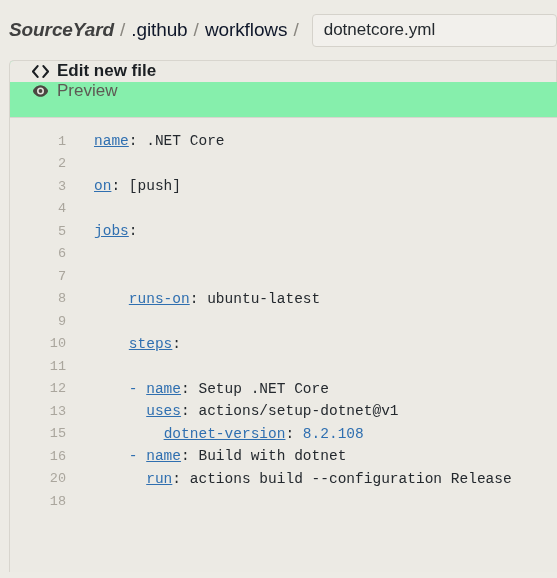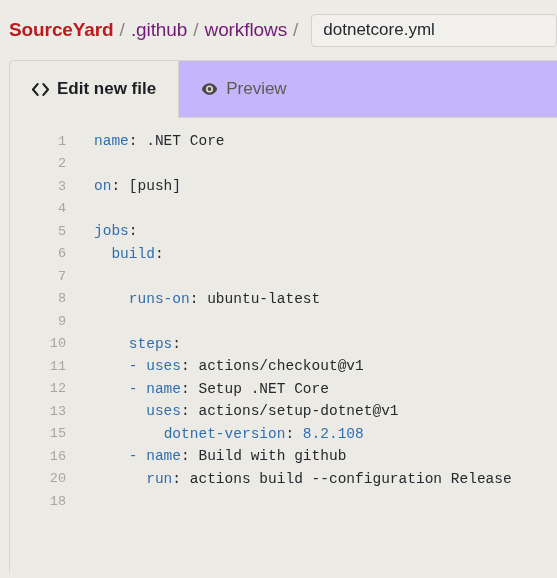--- a/index.html
+++ b/index.html
@@ -18,26 +18,26 @@
   
   #breadcrumb-bar {
     height: 60px;
     display: flex;
     align-items: center;
     padding-left: 9px;
     box-sizing: border-box;
   }
   .crumb-link {
     font-size: 19px;
-    color: #701a75;
+    color: #0f172a;
     text-decoration: none;
     white-space: nowrap;
     letter-spacing: -0.1px;
   }
-  .crumb-link.repo { font-weight: bold; color: #b91c1c; }
+  .crumb-link.repo { font-weight: bold; color: #404040; font-style: italic; }
   .crumb-sep {
     font-size: 19px;
     color: #8a8780;
     margin: 0 6px;
     white-space: nowrap;
   }
   #filename-input {
     margin-left: 7px;
     flex: 1 1 auto;
     min-width: 0;
@@ -61,25 +61,26 @@
     border-bottom: none;
     border-top-left-radius: 5px;
     background: #eceae4;
     height: 512px;
     box-sizing: border-box;
     overflow: hidden;
   }
 
   #tab-bar {
     height: 57px;
-    background: #c4b5fd;
+    background: #86efac;
     border-bottom: 1px solid #d8d5ce;
     display: flex;
     align-items: stretch;
     box-sizing: border-box;
+    flex-direction: column;
   }
   .tab {
     display: flex;
     align-items: center;
     gap: 8px;
     padding: 0 22px;
     box-sizing: border-box;
     cursor: pointer;
     font-size: 17px;
     color: #5d5a54;
@@ -122,21 +123,21 @@
     color: #aaa69d;
     font-size: 13.5px;
     padding-right: 0;
     user-select: none;
   }
   .code-text {
     padding-left: 28px;
     color: #24292e;
     white-space: pre;
   }
-  .k  { color: #2f6fb0; }   
+  .k  { color: #2f6fb0; text-decoration: underline; }   
   .n  { color: #2f6fb0; }   
   .p  { color: #24292e; }   
 </style>
 </head>
 <body>
 
 <div id="breadcrumb-bar">
   <a class="crumb-link repo" href="#">SourceYard</a>
   <span class="crumb-sep">/</span>
   <a class="crumb-link" href="#">.github</a>
@@ -174,27 +175,27 @@
 
   </div>
 
   <div id="code-area">
 
   <div class="code-line"><span class="ln">1</span><span class="code-text"><span class="k">name</span><span class="p">: </span><span class="p">.NET Core</span></span></div>
       <div class="code-line"><span class="ln">2</span><span class="code-text"></span></div>
       <div class="code-line"><span class="ln">3</span><span class="code-text"><span class="k">on</span><span class="p">: </span><span class="p">[push]</span></span></div>
       <div class="code-line"><span class="ln">4</span><span class="code-text"></span></div>
       <div class="code-line"><span class="ln">5</span><span class="code-text"><span class="k">jobs</span><span class="p">:</span></span></div>
-      <div class="code-line"><span class="ln">6</span><span class="code-text">  <span class="k">build</span><span class="p">:</span></span></div>
+      <div class="code-line"><span class="ln">6</span></div>
       <div class="code-line"><span class="ln">7</span><span class="code-text"></span></div>
       <div class="code-line"><span class="ln">8</span><span class="code-text">    <span class="k">runs-on</span><span class="p">: </span><span class="p">ubuntu-latest</span></span></div>
       <div class="code-line"><span class="ln">9</span><span class="code-text"></span></div>
       <div class="code-line"><span class="ln">10</span><span class="code-text">    <span class="k">steps</span><span class="p">:</span></span></div>
-      <div class="code-line"><span class="ln">11</span><span class="code-text">    <span class="n">- </span><span class="k">uses</span><span class="p">: </span><span class="p">actions/checkout@v1</span></span></div>
+      <div class="code-line"><span class="ln">11</span></div>
       <div class="code-line"><span class="ln">12</span><span class="code-text">    <span class="n">- </span><span class="k">name</span><span class="p">: </span><span class="p">Setup .NET Core</span></span></div>
       <div class="code-line"><span class="ln">13</span><span class="code-text">    <span class="p">  </span><span class="k">uses</span><span class="p">: </span><span class="p">actions/setup-dotnet@v1</span></span></div>
       <div class="code-line"><span class="ln">15</span><span class="code-text">    <span class="p">    </span><span class="k">dotnet-version</span><span class="p">: </span><span class="n">8.2.108</span></span></div>
-      <div class="code-line"><span class="ln">16</span><span class="code-text">    <span class="n">- </span><span class="k">name</span><span class="p">: </span><span class="p">Build with github</span></span></div>
+      <div class="code-line"><span class="ln">16</span><span class="code-text">    <span class="n">- </span><span class="k">name</span><span class="p">: </span><span class="p">Build with dotnet</span></span></div>
       <div class="code-line"><span class="ln">20</span><span class="code-text">    <span class="p">  </span><span class="k">run</span><span class="p">: </span><span class="p">actions build --configuration Release</span></span></div>
       <div class="code-line"><span class="ln">18</span><span class="code-text"></span></div>
     </div>
 
 </div>
 
 </body></html>

